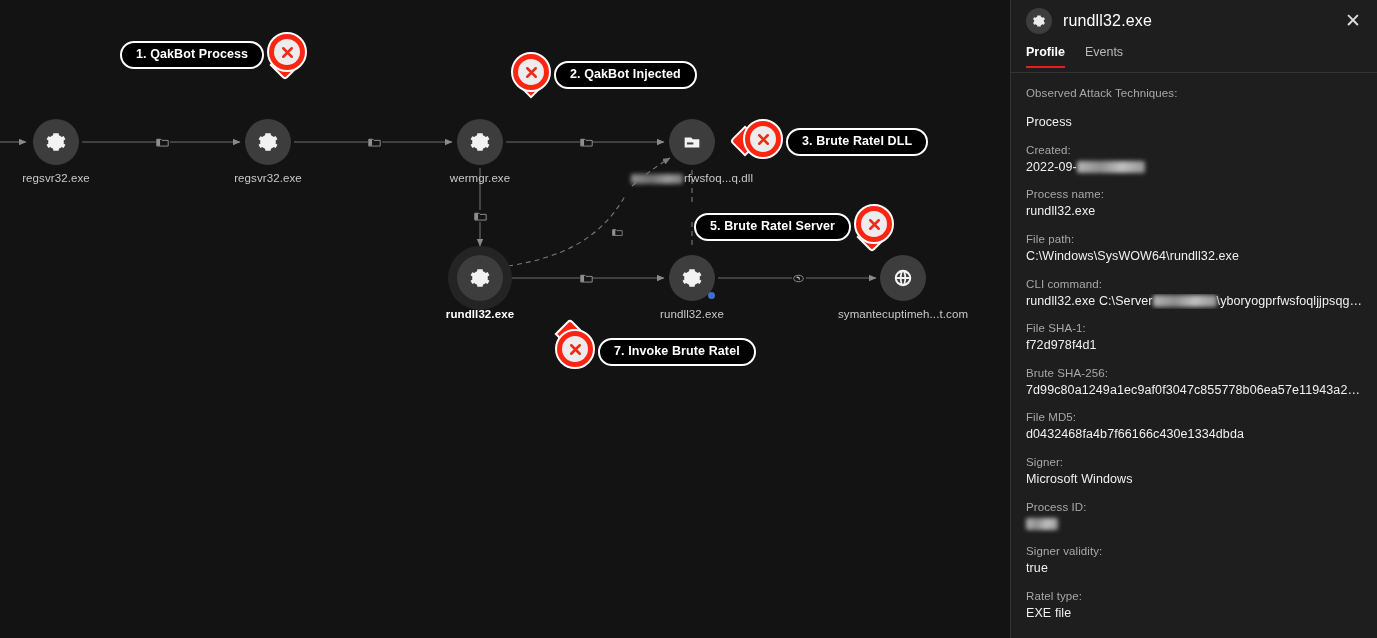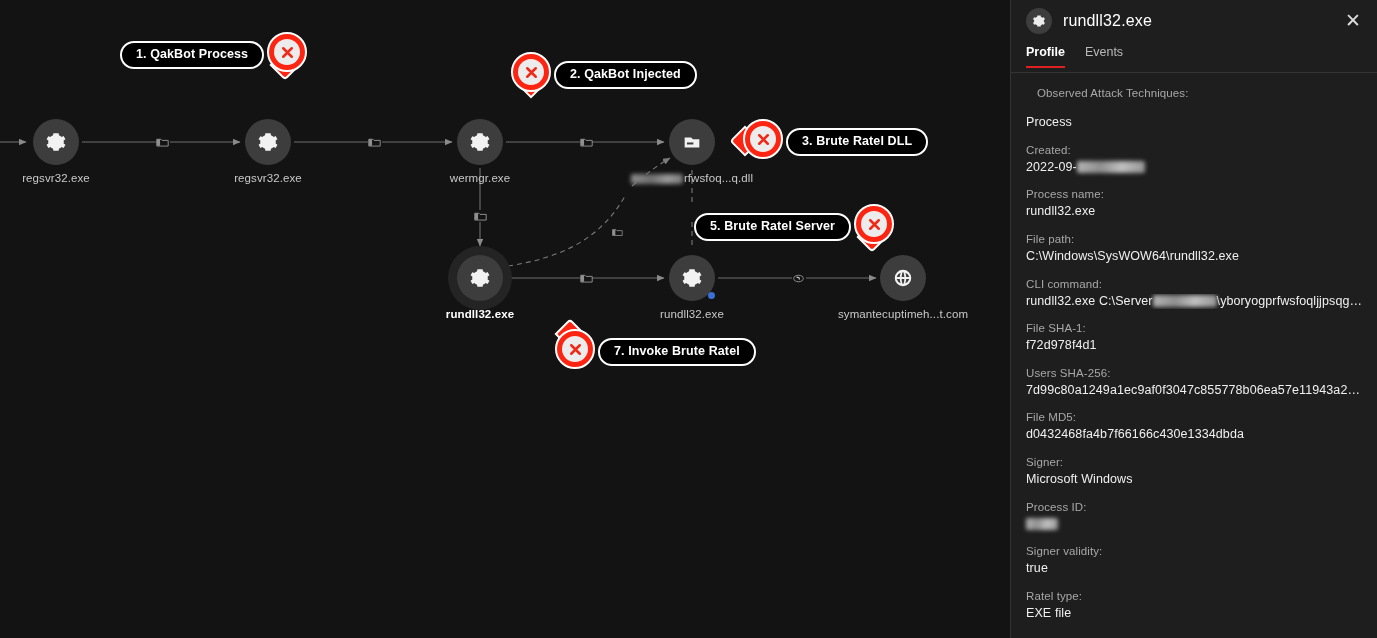--- a/index.html
+++ b/index.html
@@ -145,21 +145,21 @@
   .f-value.ellip{
     white-space:nowrap; overflow:hidden; text-overflow:ellipsis;
     max-width:343px;
   }
   .blur-box{
     display:inline-block; vertical-align:middle;
     height:12px; border-radius:2px;
     background:linear-gradient(100deg,#b5b5b5,#8f8f8f 35%,#c0c0c0 65%,#939393);
     filter:blur(2.2px);
   }
-  .field.oat{ margin-bottom:16px;margin-left:11px; }
+  .field.oat{ margin-bottom:16px; }
 </style>
 </head>
 <body>
 
 <div id="root">
 
   <div id="graph">
 
     <svg id="graph-svg">
       <defs>
@@ -423,21 +423,21 @@
           <span>rundll32.exe C:\Server</span><span class="blur-box" style="width:64px;"></span><span>\yboryogprfwsfoqljjpsqgcitgq.dll,…</span>
         </div>
       </div>
 
       <div class="field">
         <div class="f-label">File SHA-1:</div>
         <div class="f-value">f72d978f4d1</div>
       </div>
 
       <div class="field">
-        <div class="f-label">Users SHA-256:</div>
+        <div class="f-label">Brute SHA-256:</div>
         <div class="f-value ellip">7d99c80a1249a1ec9af0f3047c855778b06ea57e11943a271071985…</div>
       </div>
 
       <div class="field">
         <div class="f-label">File MD5:</div>
         <div class="f-value">d0432468fa4b7f66166c430e1334dbda</div>
       </div>
 
       <div class="field">
         <div class="f-label">Signer:</div>

